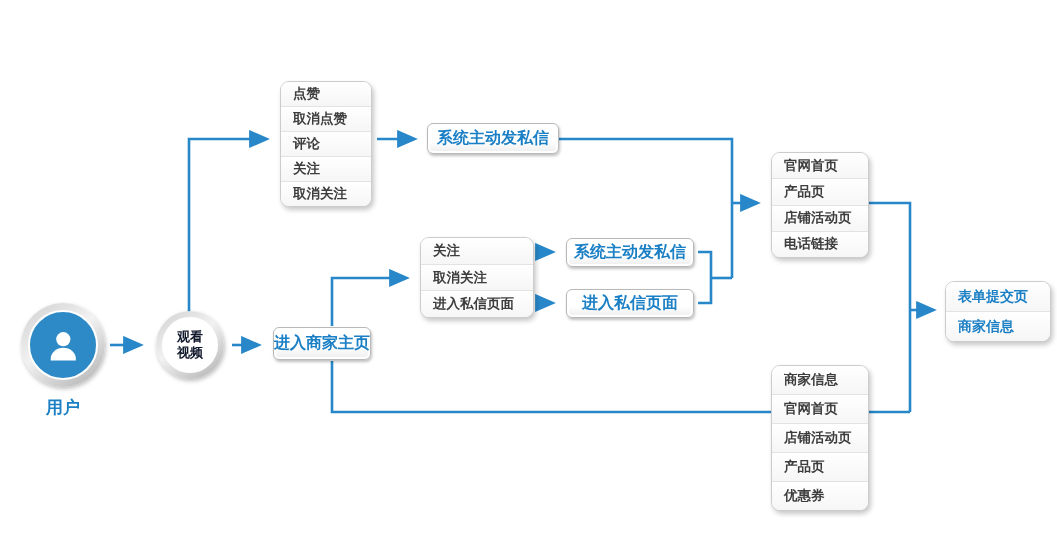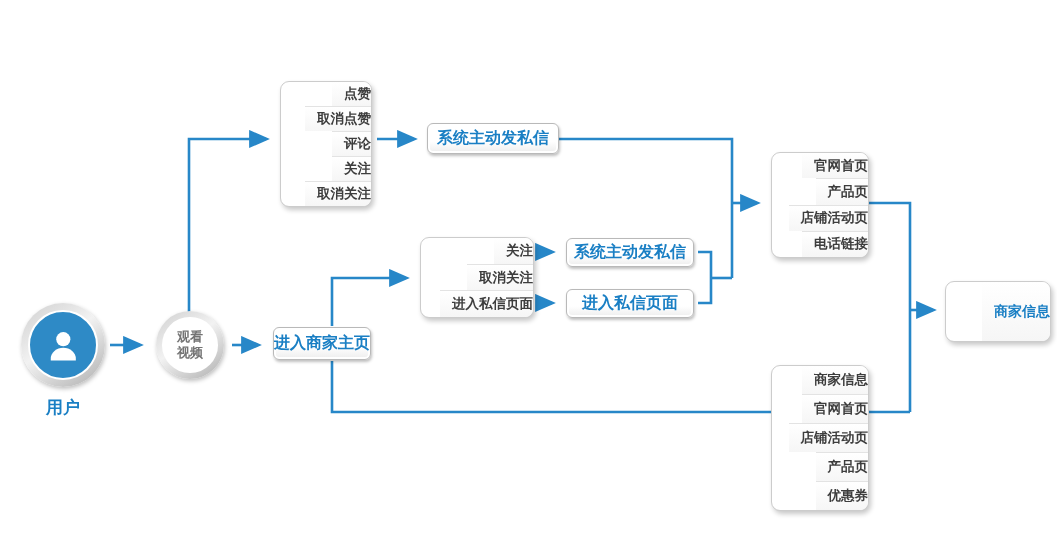--- a/index.html
+++ b/index.html
@@ -30,21 +30,21 @@
     display: flex; flex-direction: column; align-items: center; justify-content: center;
     text-align: center;
   }
   .ring-inner-blue {
     width: 84%; height: 84%; border-radius: 50%;
     background: #2e8ac6;
     border: 2px solid #ffffff;
     display: flex; align-items: center; justify-content: center;
   }
   .circle-label {
-    color: #737373; font-weight: bold; font-size: 13px; line-height: 16px;
+    color: #0f172a; font-weight: bold; font-size: 13px; line-height: 16px;
   }
   .big-label {
     position: absolute; z-index: 2;
     color: #1a7fc4; font-weight: bold; font-size: 17px; text-align: center;
   }
 
   
   .pill {
     border: 1px solid #b9b9b9;
     border-radius: 6px;
@@ -56,21 +56,20 @@
   }
 
   
   .listbox {
     border: 1px solid #cccccc;
     border-radius: 9px;
     background: #ffffff;
     box-shadow: 2px 3px 5px rgba(0,0,0,0.22);
     display: flex; flex-direction: column;
     overflow: hidden;
-    align-items: flex-end;
   }
   .listbox .row {
     flex: 1;
     display: flex; align-items: center;
     padding-left: 12px;
     font-size: 13.5px; font-weight: 600; color: #3d3d3d;
     background: linear-gradient(#ffffff, #f6f6f6);
     white-space: nowrap;
   }
   .listbox .row + .row { border-top: 1px solid #e3e3e3; }
@@ -166,16 +165,17 @@
 
   <div class="node listbox" style="left:771px; top:345px; width:98px; height:146px;margin-top:20px;">
     <div class="row">商家信息</div>
     <div class="row">官网首页</div>
     <div class="row">店铺活动页</div>
     <div class="row">产品页</div>
     <div class="row">优惠券</div>
   </div>
 
   <div class="node listbox blue" style="left:945px; top:281px; width:106px; height:61px;">
+    <div class="row">表单提交页</div>
     <div class="row">商家信息</div>
   </div>
 
 </div>
 
 </body></html>

